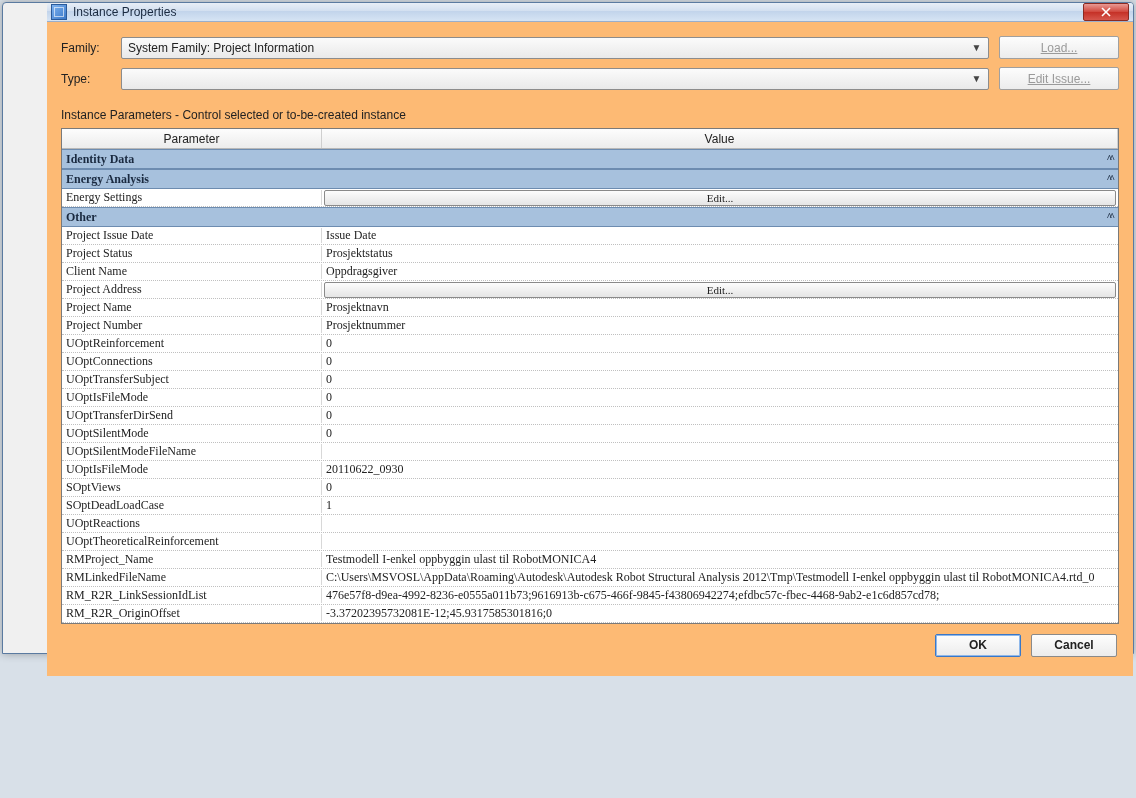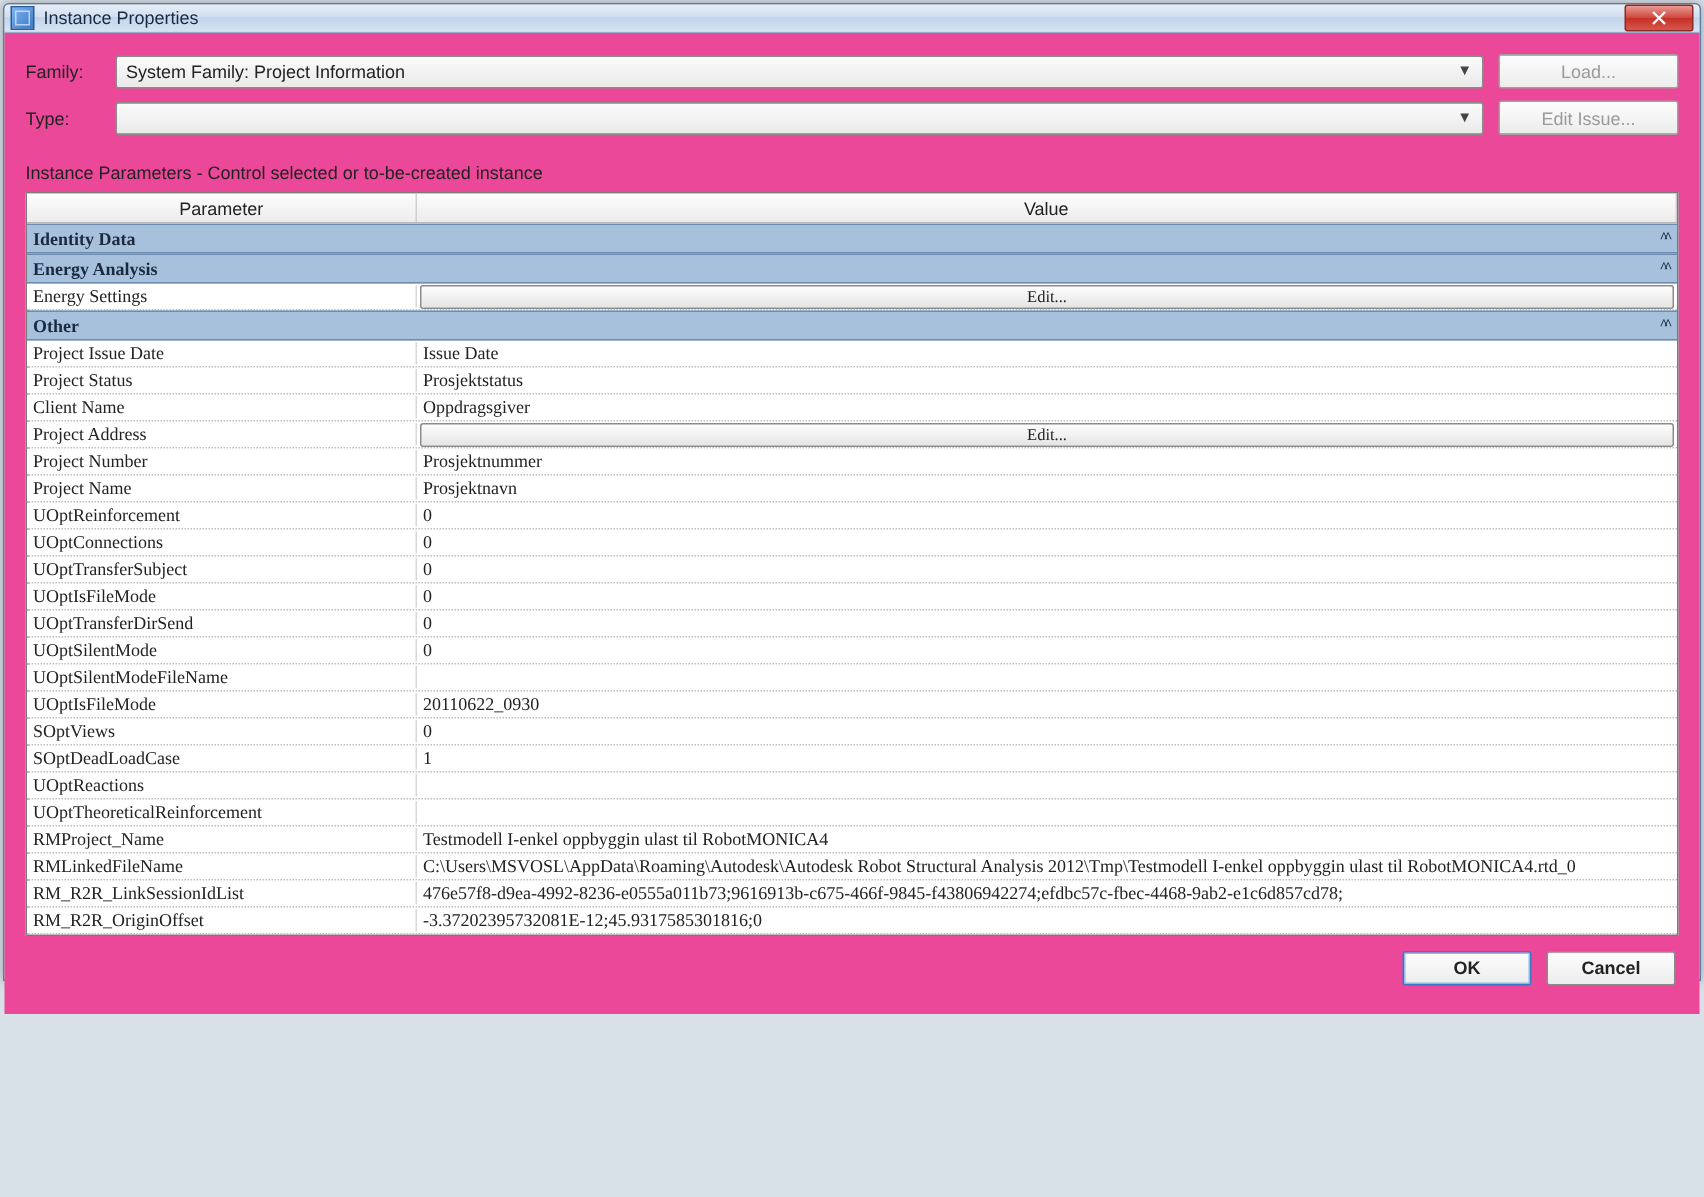--- a/index.html
+++ b/index.html
@@ -15,20 +15,21 @@
   .window {
     position: absolute;
     left: 2px; top: 2px;
     width: 1132px; height: 652px;
     background: #f0f0f0;
     border: 1px solid #5a7aa0;
     border-radius: 4px 4px 0 0;
     box-shadow: 0 0 8px rgba(0,0,0,0.3);
     display: flex;
     flex-direction: column;
+    padding-left: 44px;
   }
   .titlebar {
     height: 28px;
     background: linear-gradient(to bottom, #e8eef6 0%, #d2dff0 45%, #c2d4eb 46%, #d6e4f4 100%);
     border-bottom: 1px solid #9aaecb;
     display: flex;
     align-items: center;
     padding: 0 4px;
     border-radius: 3px 3px 0 0;
   }
@@ -60,21 +61,21 @@
     background:linear-gradient(to bottom,#e89a94,#d1493f 48%,#c53127 52%,#d6564c);
     border-color:#8a2a22;
     color:#fff;
   }
   .winbtn.close svg { width:10px; height:10px; }
   .content {
     flex:1;
     padding: 14px 14px 10px 14px;
     display:flex;
     flex-direction:column;
-    background:#ec4899;
+    background:#fdba74;
   }
   .toprow {
     display:flex;
     align-items:center;
     gap:10px;
     margin-bottom:8px;
   }
   .toprow label { width:50px; color:#222; }
   .combo {
     flex:1;
@@ -91,21 +92,21 @@
     position:absolute;right:4px;top:50%;transform:translateY(-50%);
     width:15px;height:16px;display:flex;align-items:center;justify-content:center;
     color:#444;font-size:10px;
   }
   .sidebtn {
     width:120px; height:23px;
     border:1px solid #a0a0a0;
     background:linear-gradient(to bottom,#fdfdfd,#ececec);
     border-radius:2px;
     color:#8a8a8a;
-    display:flex;align-items:center;justify-content:center;
+    display:flex;align-items:center;justify-content:center;text-decoration:underline;
   }
   .sidebtn.disabled{ color:#9a9a9a; }
   .subhead{
     margin-top:10px;
     color:#222;
     margin-bottom:6px;
   }
   .grid {
     flex:1;
     border:1px solid #7a7a7a;
@@ -277,26 +278,26 @@
           </div>
         <div class="row">
             <div class="pcell">Client Name</div>
             <div class="vcell">Oppdragsgiver</div>
           </div>
         <div class="row">
             <div class="pcell">Project Address</div>
             <div class="editbtn">Edit...</div>
           </div>
         <div class="row">
+            <div class="pcell">Project Name</div>
+            <div class="vcell">Prosjektnavn</div>
+          </div>
+        <div class="row">
             <div class="pcell">Project Number</div>
             <div class="vcell">Prosjektnummer</div>
-          </div>
-        <div class="row">
-            <div class="pcell">Project Name</div>
-            <div class="vcell">Prosjektnavn</div>
           </div>
         <div class="row">
             <div class="pcell">UOptReinforcement</div>
             <div class="vcell">0</div>
           </div>
         <div class="row">
             <div class="pcell">UOptConnections</div>
             <div class="vcell">0</div>
           </div>
         <div class="row">

